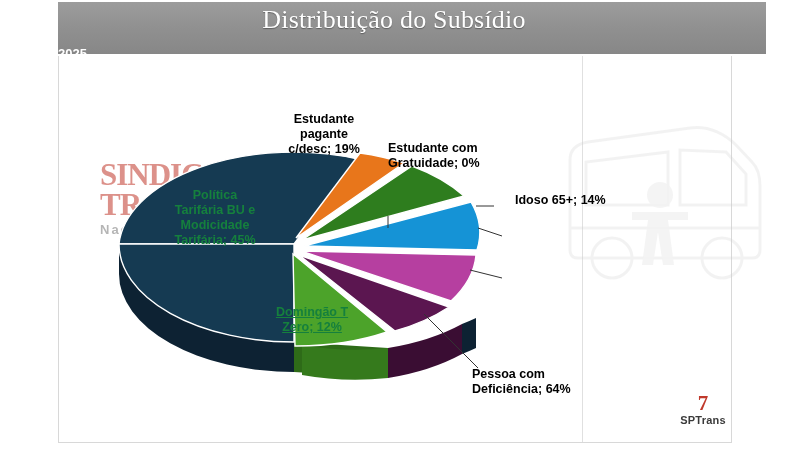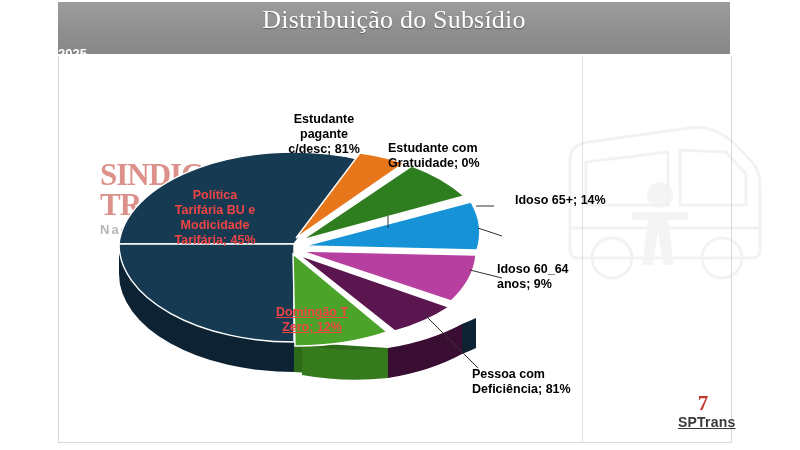--- a/index.html
+++ b/index.html
@@ -22,20 +22,21 @@
     background: #ffffff;
   }
   
   #header {
     position: absolute;
     left: 58px;
     top: 2px;
     width: 672px;
     height: 52px;
     background: linear-gradient(to bottom, #9c9c9c 0%, #8f8f8f 55%, #878787 100%);
+    padding-left: 36px;
   }
   #title {
     position: absolute;
     left: 0;
     top: 3px;
     width: 672px;
     text-align: center;
     color: #ffffff;
     font-size: 26px;
     font-weight: normal;
@@ -127,43 +128,42 @@
   }
   
   .lbl {
     position: absolute;
     font-size: 12.5px;
     font-weight: bold;
     color: #000000;
     line-height: 15px;
     white-space: pre-line;
   }
-  .lbl.white { color: #ef4444; }
+  .lbl.white { color: #15803d; }
   .lbl.center { text-align: center; }
   
   #logo {
     position: absolute;
     left: 678px;
     top: 392px;
     width: 50px;
     text-align: center;
   }
   #logo .mark {
     color: #c0392b;
     font-size: 21px;
     font-weight: bold;
     font-family: "Liberation Serif", serif;
     line-height: 22px;
   }
   #logo .name {
     color: #3a3a3a;
-    font-size: 14px;
+    font-size: 11px;
     font-weight: bold;
     letter-spacing: 0.2px;
-    text-decoration: underline;
   }
 </style>
 </head>
 <body>
 
 <div id="slide">
 
   <div id="header">
     <div id="title">Distribuição do Subsídio</div>
     <div id="subtitle">2025</div>
@@ -240,32 +240,30 @@
     </g>
   </svg>
 
   <div class="lbl white center" style="left:155px; top:188px; width:120px;">Política
 Tarifária BU e
 Modicidade
 Tarifária; 45%</div>
 
   <div class="lbl center" style="left:276px; top:112px; width:96px;">Estudante
 pagante
-c/desc; 81%</div>
+c/desc; 19%</div>
 
   <div class="lbl" style="left:388px; top:141px; width:112px;">Estudante com
 Gratuidade; 0%</div>
 
   <div class="lbl" style="left:489px; top:193px; width:110px;padding-left:26px;">Idoso 65+; 14%</div>
 
-  <div class="lbl" style="left:497px; top:262px; width:98px;">Idoso 60_64
-anos; 9%</div>
 
   <div class="lbl" style="left:472px; top:367px; width:120px;">Pessoa com
-Deficiência; 81%</div>
+Deficiência; 64%</div>
 
   <div class="lbl white center" style="left:262px; top:305px; width:100px;text-decoration:underline;">Domingão T
 Zero; 12%</div>
 
   <div id="logo">
     <div class="mark">7</div>
     <div class="name">SPTrans</div>
   </div>
 
 </div>

